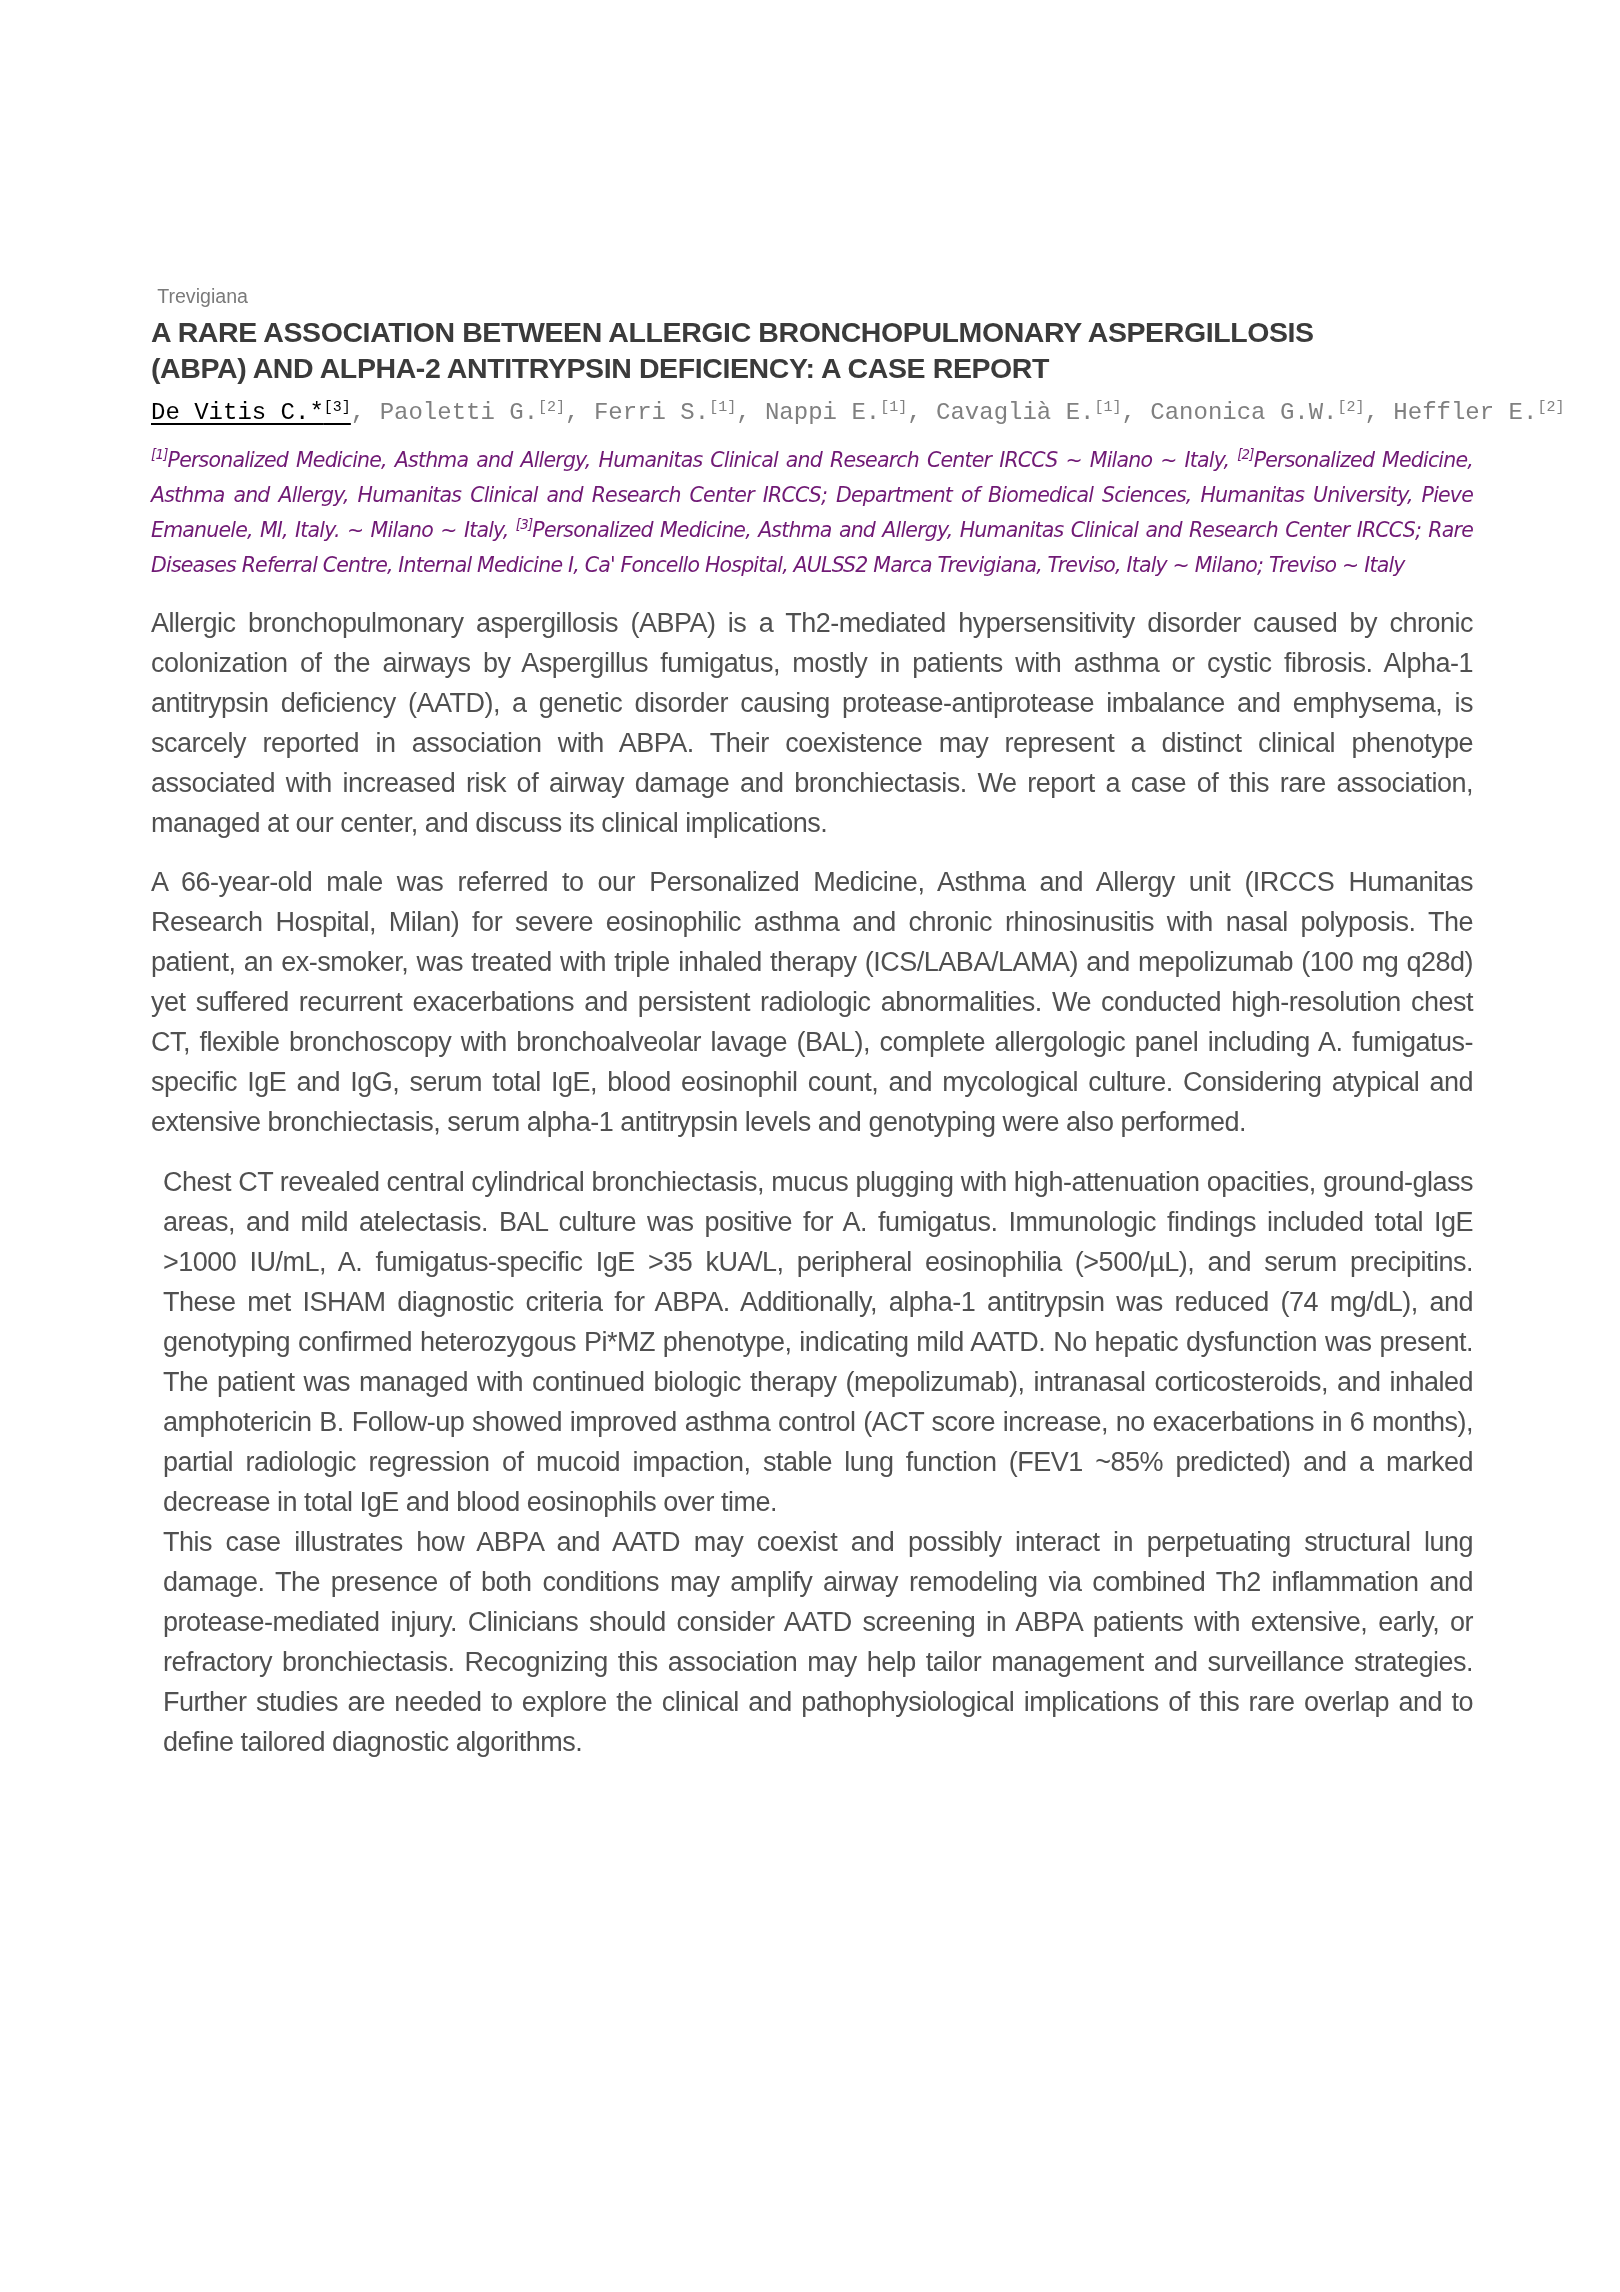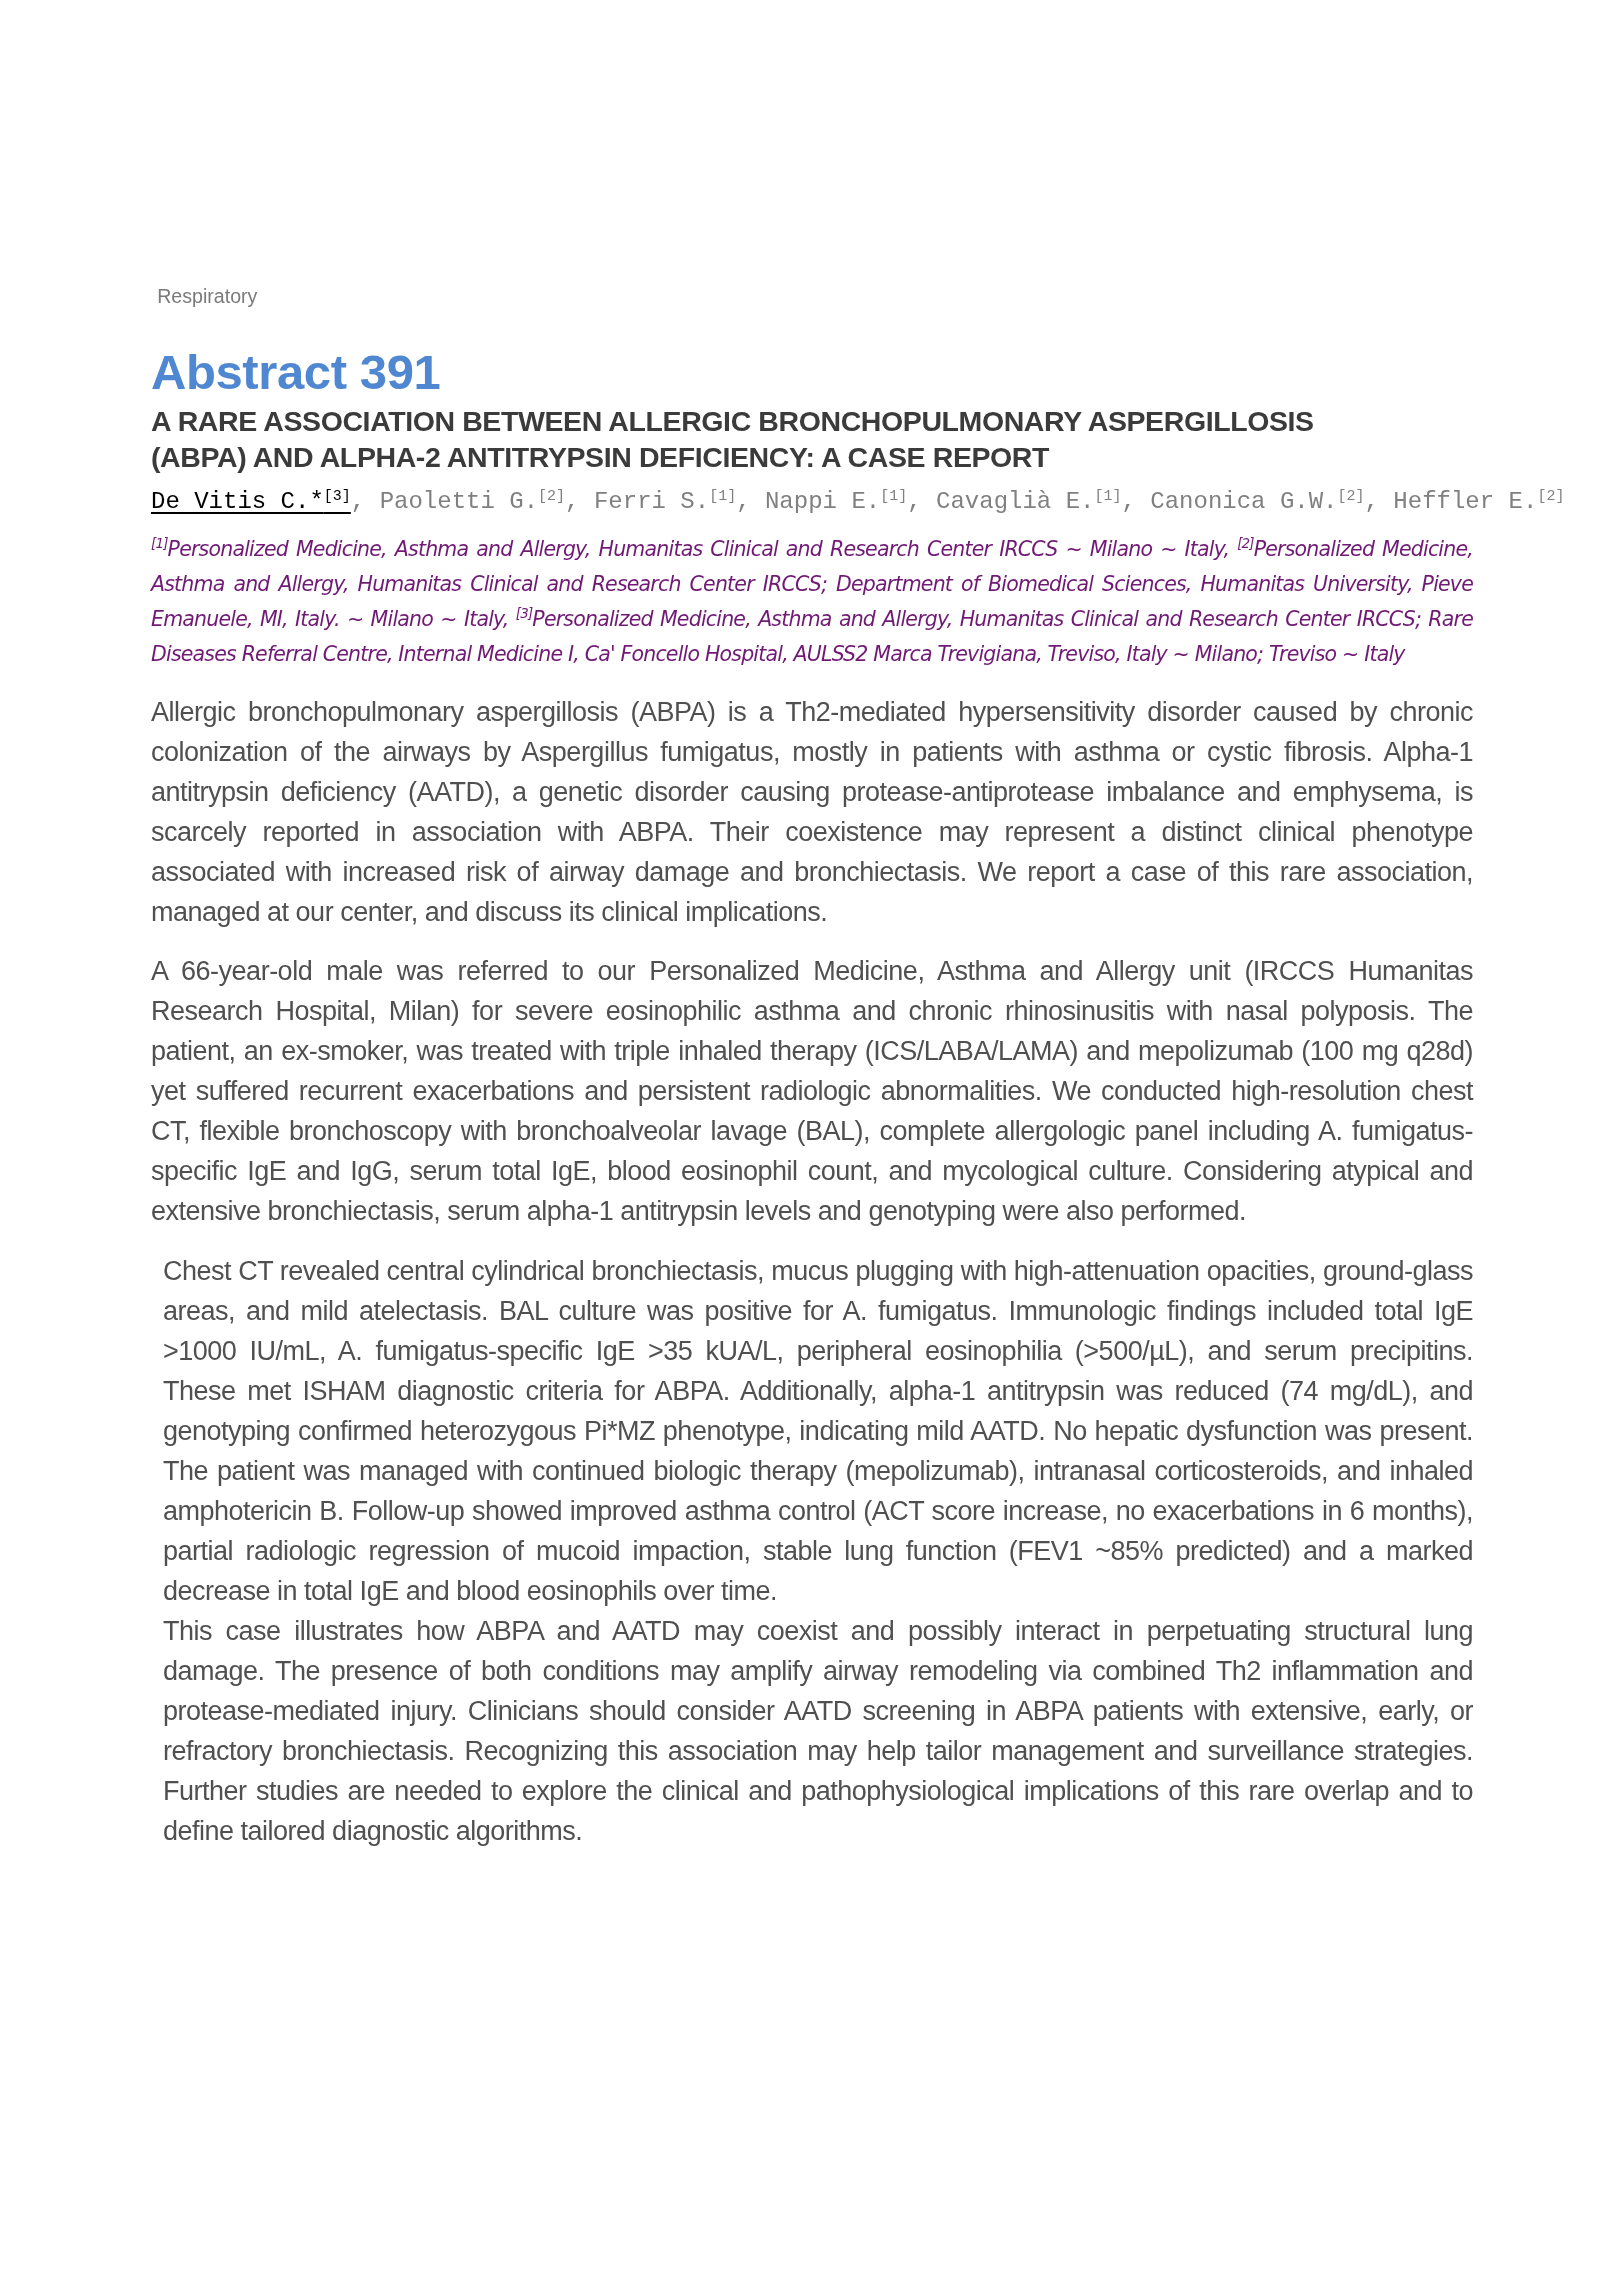--- a/index.html
+++ b/index.html
@@ -94,22 +94,21 @@
     }
     .paragraph.tight {
       margin-bottom: 0;
       margin-left: 12px;
     }
   </style>
 </head>
 <body>
 
 <div class="page">
-  <div class="category">Respiratory</div>
-  <div class="abstract-number">Abstract 391</div>
+  <div class="category">Trevigiana</div>
   <div class="title">A RARE ASSOCIATION BETWEEN ALLERGIC BRONCHOPULMONARY ASPERGILLOSIS (ABPA) AND ALPHA-2 ANTITRYPSIN DEFICIENCY: A CASE REPORT</div>
 
   <div class="authors">
     <span class="author-main"><span>De  Vitis C.*</span><sup>[3]</sup></span><span>, </span><span><span>Paoletti G.</span><sup>[2]</sup></span><span>, </span><span><span>Ferri S.</span><sup>[1]</sup></span><span>, </span><span><span>Nappi E.</span><sup>[1]</sup></span><span>, </span><span><span>Cavaglià E.</span><sup>[1]</sup></span><span>, </span><span><span>Canonica G.W.</span><sup>[2]</sup></span><span>, </span><span><span>Heffler E.</span><sup>[2]</sup></span>
   </div>
 
   <div class="affiliations"><sup>[1]</sup><span>Personalized Medicine, Asthma and Allergy, Humanitas Clinical and Research Center IRCCS ~ Milano ~ Italy, </span><sup>[2]</sup><span>Personalized Medicine, Asthma and Allergy, Humanitas Clinical and Research Center IRCCS; Department of Biomedical Sciences, Humanitas University, Pieve Emanuele, MI, Italy. ~ Milano ~ Italy, </span><sup>[3]</sup><span>Personalized Medicine, Asthma and Allergy, Humanitas Clinical and Research Center IRCCS; Rare Diseases Referral Centre, Internal Medicine I, Ca' Foncello Hospital, AULSS2 Marca Trevigiana, Treviso, Italy ~ Milano; Treviso ~ Italy</span></div>
 
   <div class="body-text">
     <p class="paragraph">Allergic bronchopulmonary aspergillosis (ABPA) is a Th2-mediated hypersensitivity disorder caused by chronic colonization of the airways by Aspergillus fumigatus, mostly in patients with asthma or cystic fibrosis. Alpha-1 antitrypsin deficiency (AATD), a genetic disorder causing protease-antiprotease imbalance and emphysema, is scarcely reported in association with ABPA. Their coexistence may represent a distinct clinical phenotype associated with increased risk of airway damage and bronchiectasis. We report a case of this rare association, managed at our center, and discuss its clinical implications.</p>

